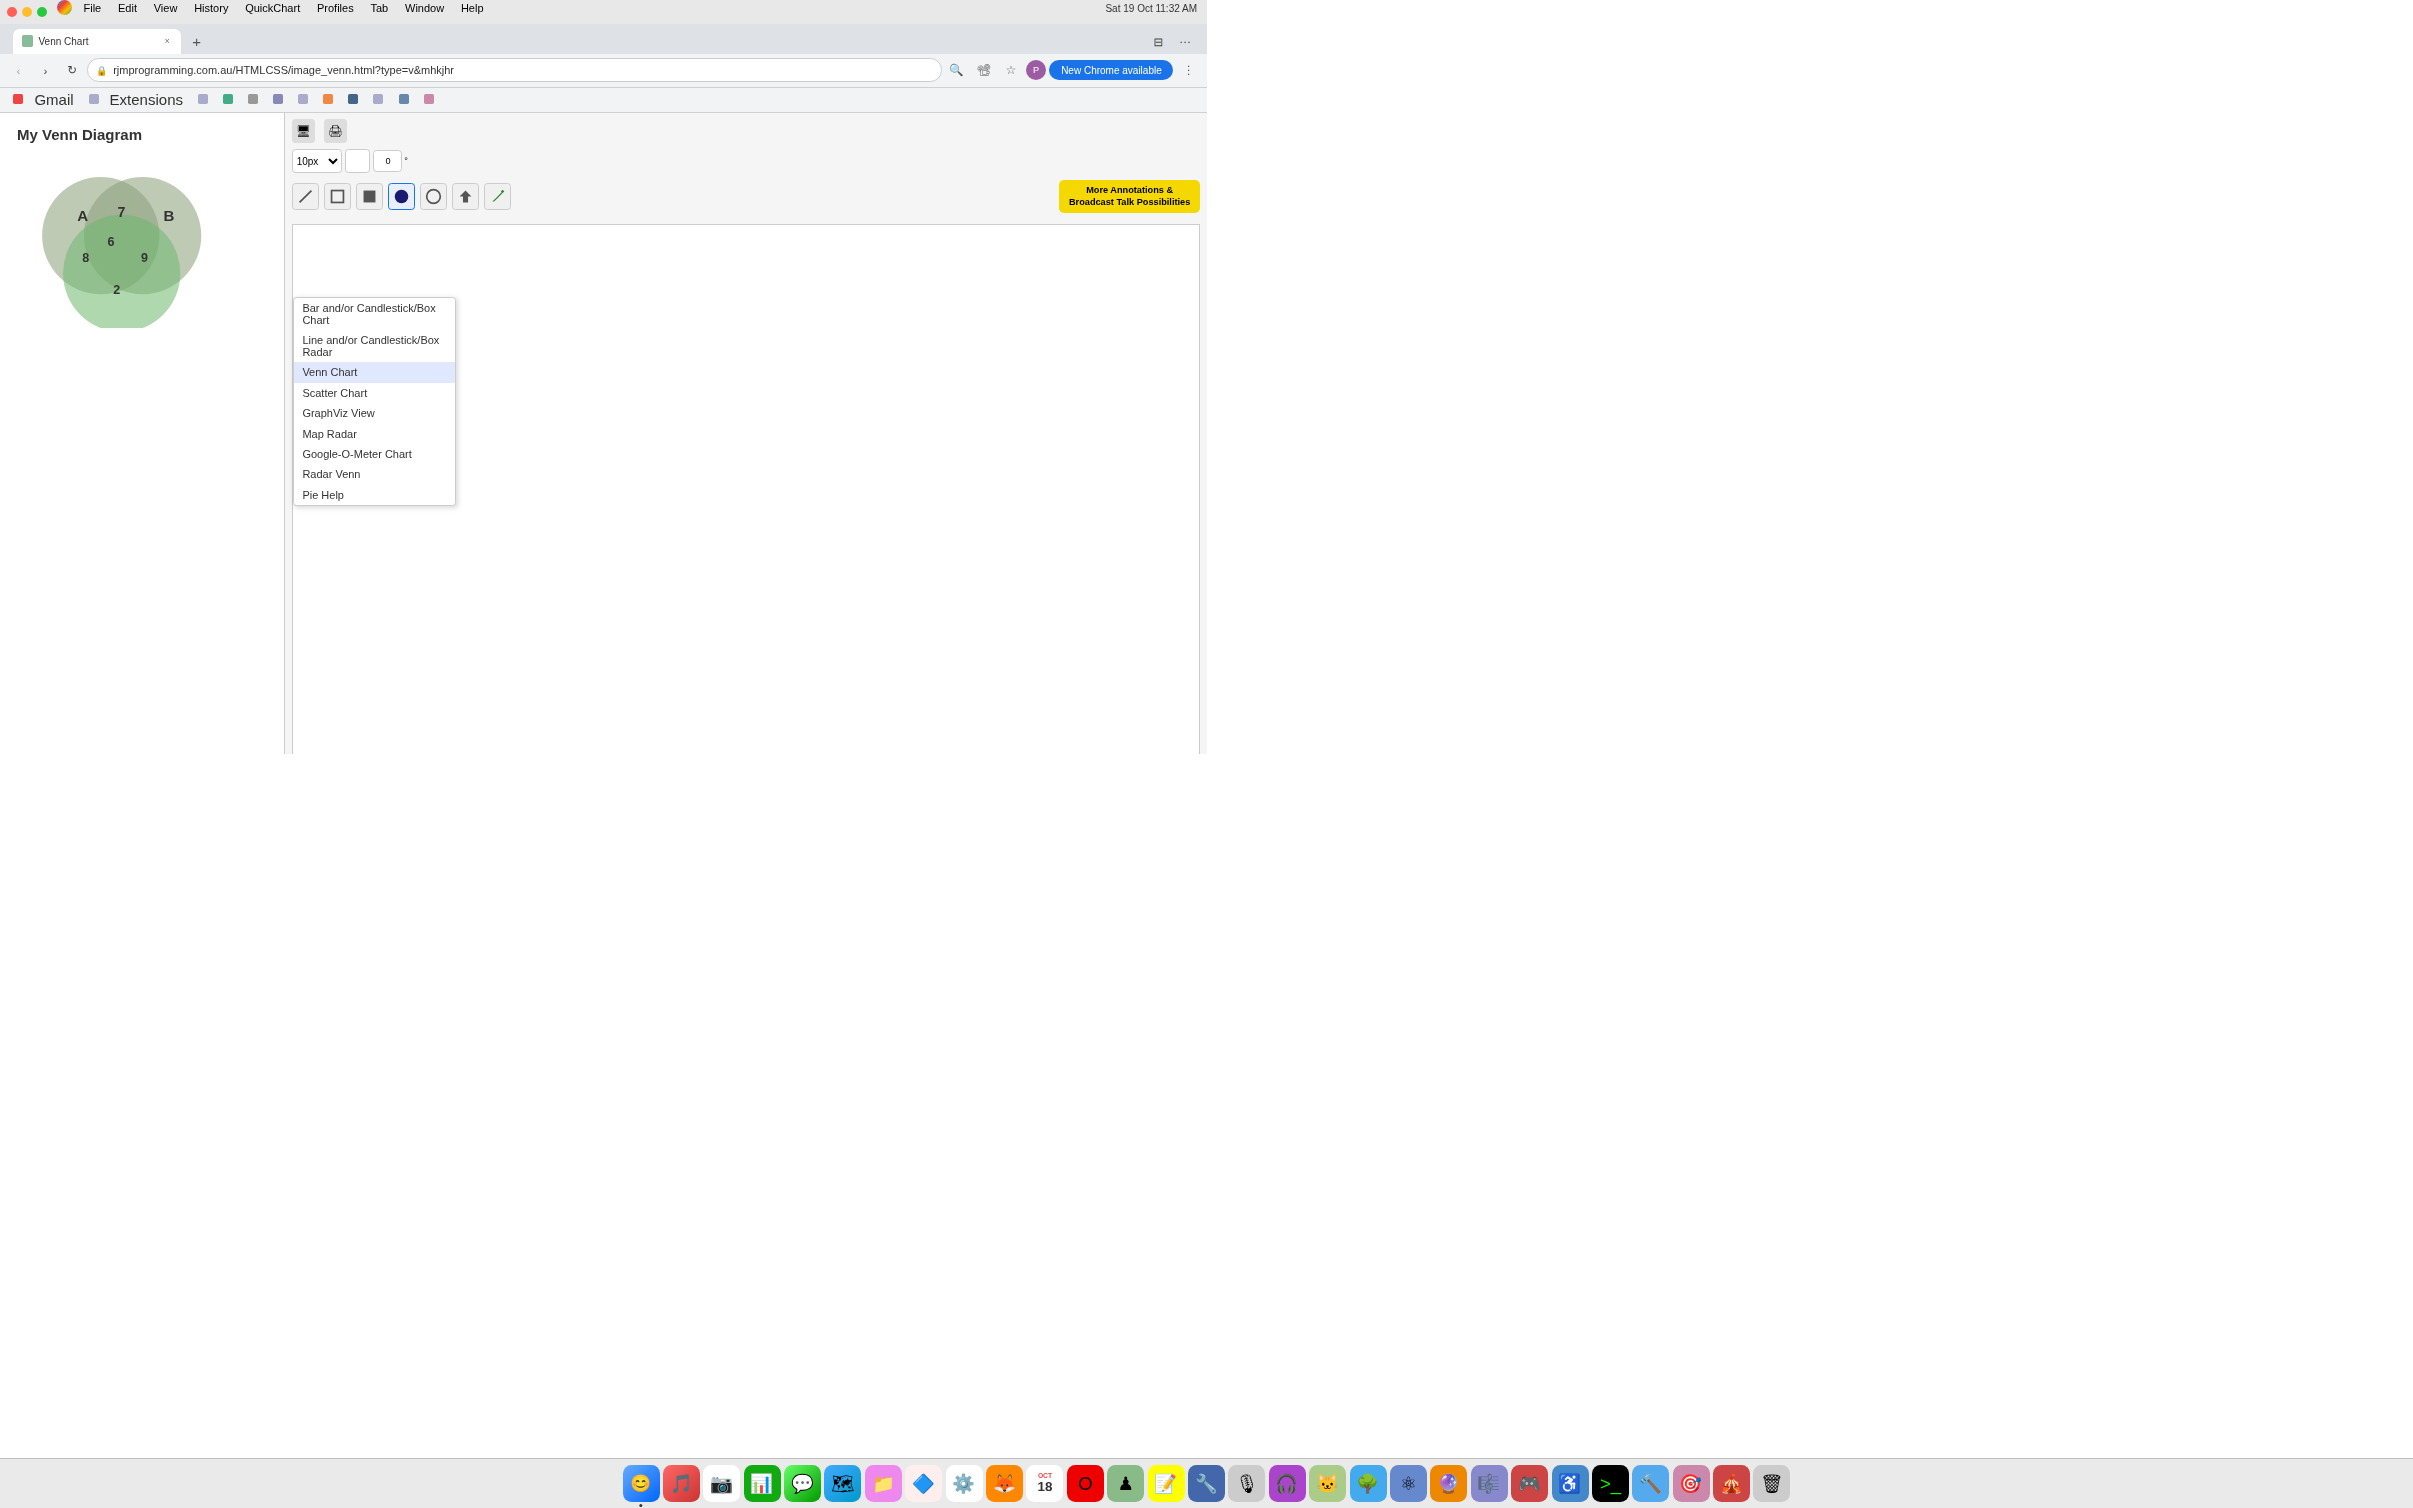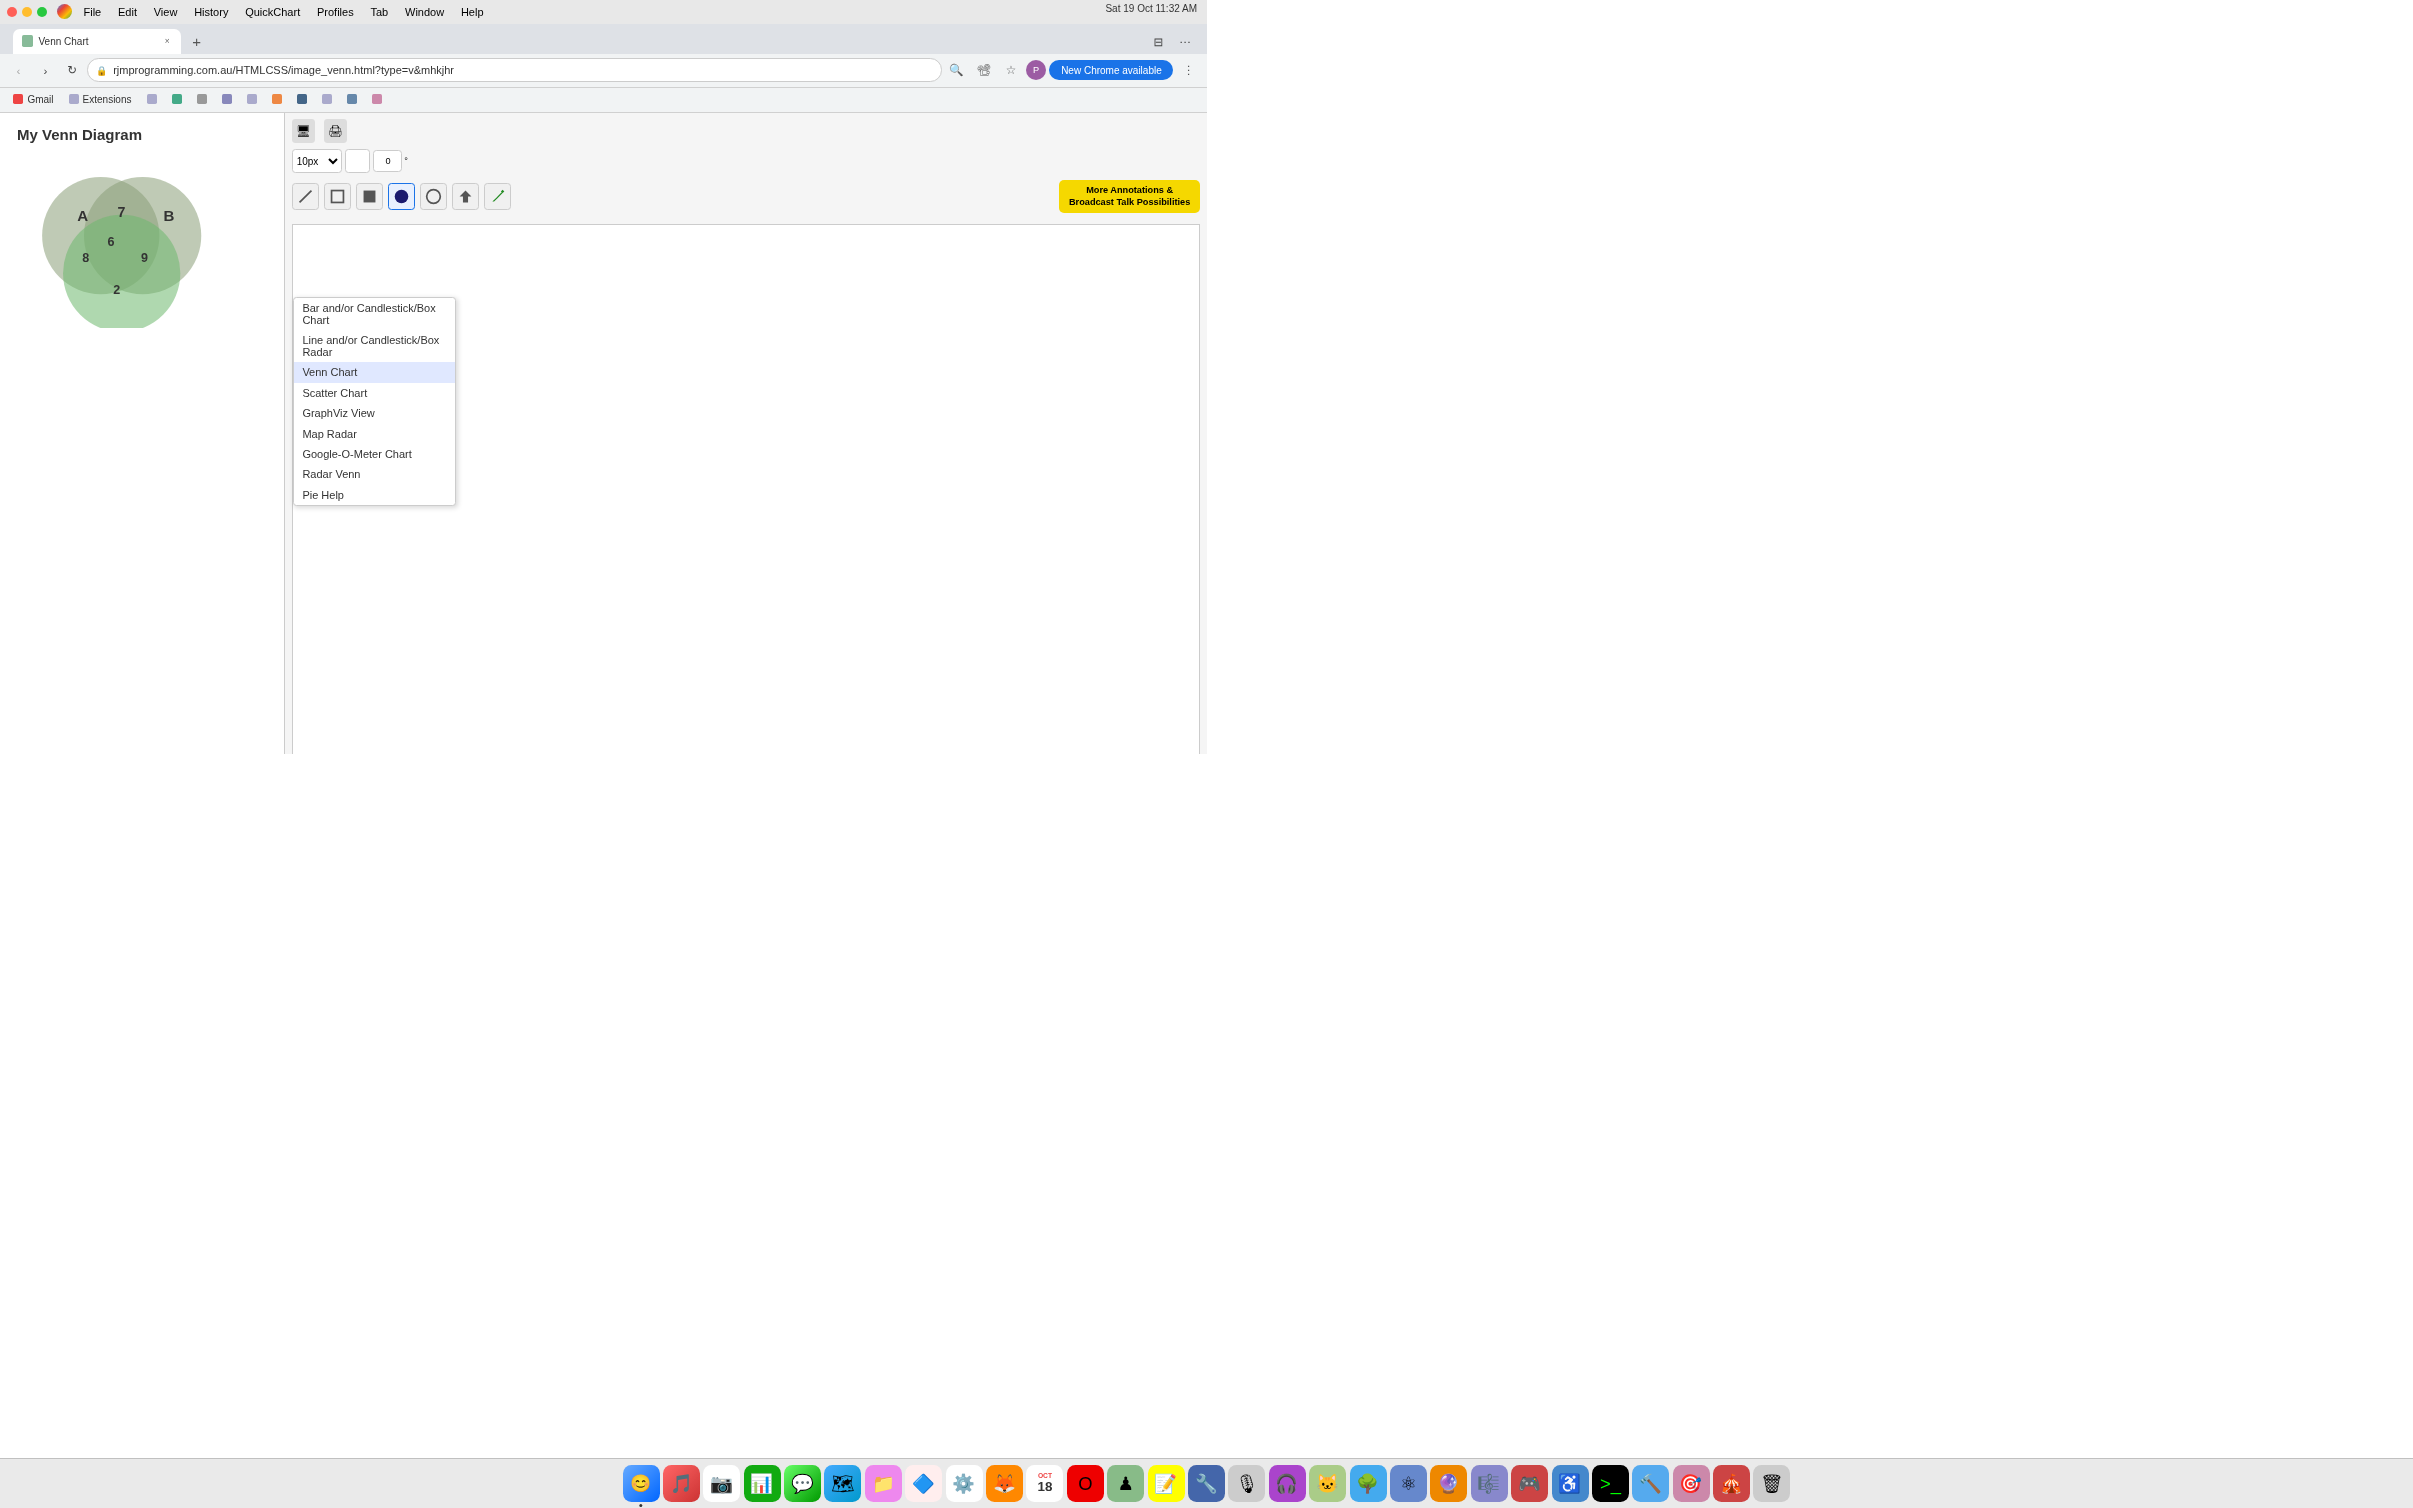--- a/index.html
+++ b/index.html
@@ -10,21 +10,20 @@
       background: #fff;
       overflow: hidden;
       position: relative;
     }
 
     
     #titlebar {
       height: 23.5px;
       background: #e8e8e8;
       display: flex;
-      align-items: center;
       padding: 0 6.7px;
       gap: 0;
       position: relative;
     }
     .traffic-lights {
       display: flex;
       gap: 5px;
       align-items: center;
       margin-right: 10px;
     }
@@ -208,22 +207,22 @@
       gap: 1.7px;
       border-bottom: 0.8px solid #d0d0d0;
       overflow: hidden;
     }
     .bookmark-item {
       height: 18.4px;
       padding: 0 6.7px;
       border-radius: 3.4px;
       display: flex;
       align-items: center;
-      gap: 4px;
-      font-size: 10px;
+      gap: 11px;
+      font-size: 15px;
       color: #333;
       cursor: pointer;
       white-space: nowrap;
     }
     .bookmark-favicon {
       width: 10px;
       height: 10px;
       background: #ddd;
       border-radius: 1.7px;
       flex-shrink: 0;

